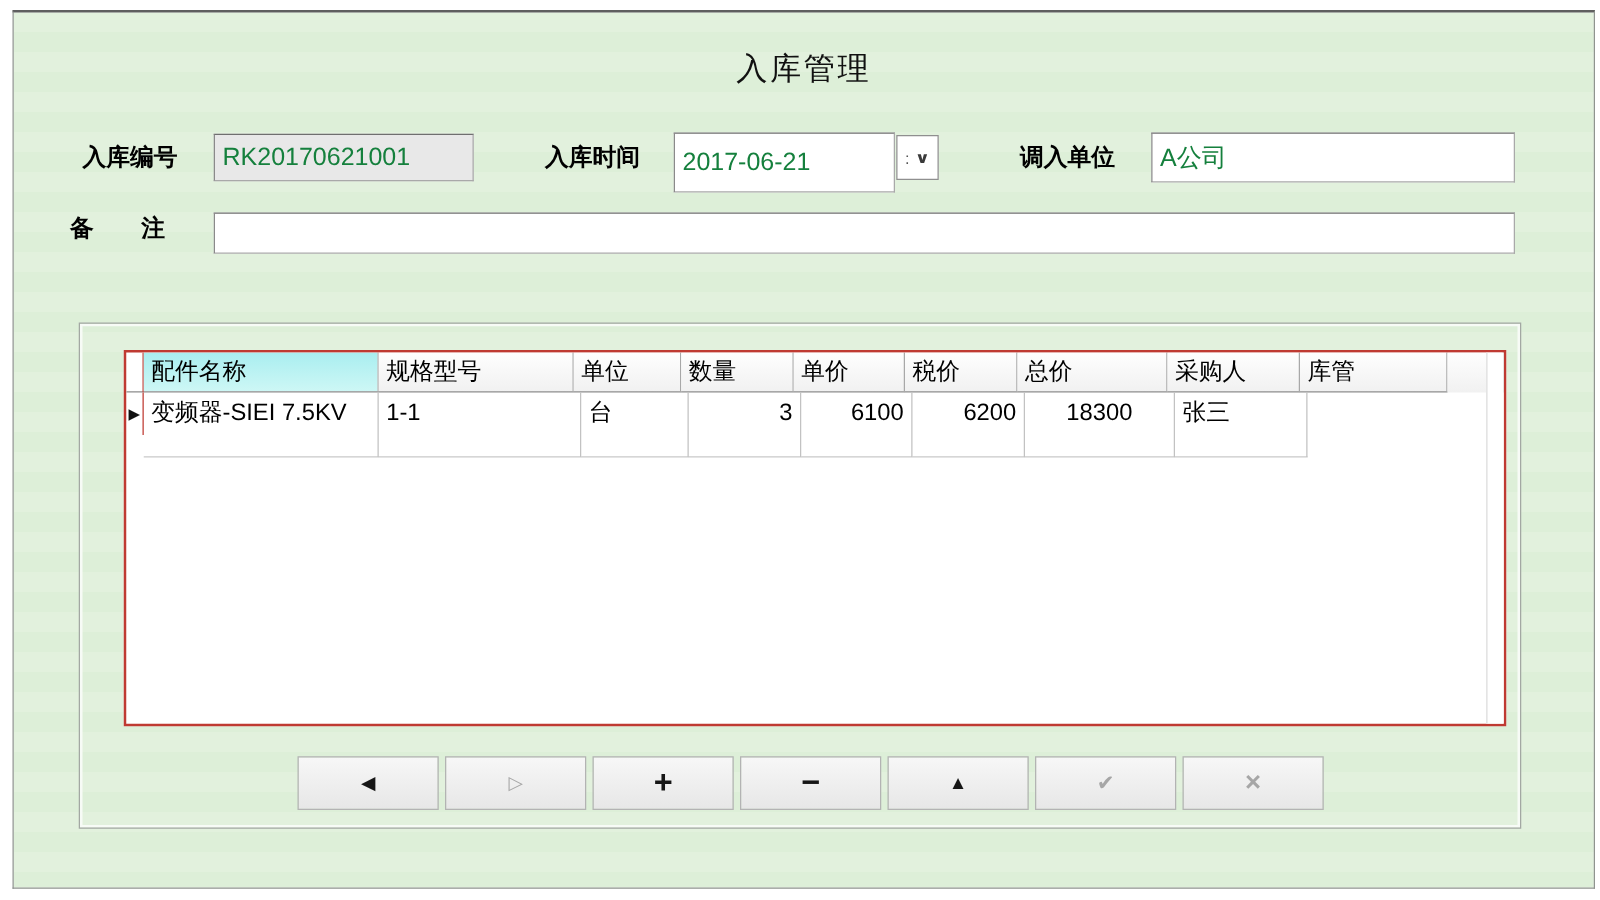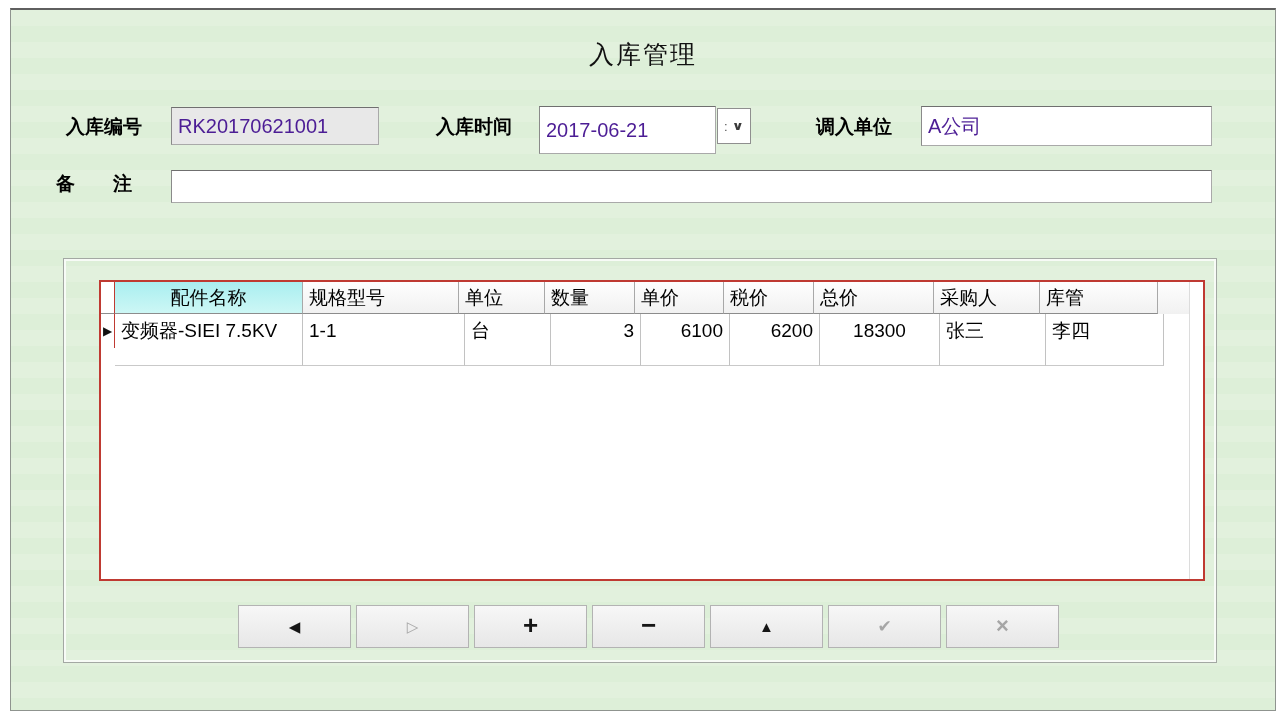--- a/index.html
+++ b/index.html
@@ -5,21 +5,21 @@
   html,body{margin:0;padding:0;width:1280px;height:720px;background:#ffffff;overflow:hidden;
     font-family:"Liberation Sans","DejaVu Sans",sans-serif;}
   
   .window{position:absolute;left:10px;top:8px;width:1266px;height:703px;box-sizing:border-box;
     border:1px solid #8f948f;border-top:2px solid #5f5f5f;
     background:repeating-linear-gradient(180deg,#e2f1dd 0 16px,#ddefd8 16px 32px);}
   .title{position:absolute;left:0;top:28px;width:100%;text-align:center;
     font-size:25px;color:#111;letter-spacing:2px;}
   
   .lbl{position:absolute;font-size:19px;color:#000;font-weight:600;white-space:pre;line-height:40px;}
-  .fld{position:absolute;box-sizing:border-box;font-size:20px;color:#4c1d95;padding:0 6px;
+  .fld{position:absolute;box-sizing:border-box;font-size:20px;color:#15803d;padding:0 6px;
     background:#fff;outline:none;
     border:1px solid #a9a9a9;border-top-color:#6f6f6f;border-left-color:#8a8a8a;
     font-family:"Liberation Sans","DejaVu Sans",sans-serif;}
   .fld.ro{background:#e8e8e8;}
   .dropbtn{position:absolute;box-sizing:border-box;background:#fff;border:1px solid #8f8f8f;
     display:flex;align-items:center;justify-content:center;cursor:default;}
   .dropbtn .colon{font-size:13px;color:#555;margin-right:4px;}
   .dropbtn .chev{font-size:15px;color:#3a3a3a;font-weight:700;transform:scaleY(.8);}
   
   .tab{position:absolute;left:58px;top:214px;width:113px;height:36px;box-sizing:border-box;
@@ -79,21 +79,21 @@
   <input class="fld" style="left: 910px; top: 96px; width: 291px; height: 40px;" data-name="supplier-field" value="A公司">
 
   <div class="lbl" style="left:45px;top:157px;line-height:33px;" data-name="remark-label">备　　注</div>
   <input class="fld" style="left: 160px; top: 160px; width: 1041px; height: 33px;" data-name="remark-field" value="">
 
 
   <div class="tabpage" data-name="tab-page">
     <div class="grid" data-name="detail-grid">
       <div class="g-head" id="gridHead" data-name="grid-header-row">
           <div class="ind h-ind" data-name="indicator-column-header"></div>
-          <div class="h-cell sel" data-name="column-header" style="width: 188px; text-align: center;">配件名称</div>
+          <div class="h-cell sel" data-name="column-header" style="width: 188px;">配件名称</div>
           <div class="h-cell" data-name="column-header" style="width: 156px;">规格型号</div>
           <div class="h-cell" data-name="column-header" style="width: 86px;">单位</div>
           <div class="h-cell" data-name="column-header" style="width: 90px;">数量</div>
           <div class="h-cell" data-name="column-header" style="width: 89px;">单价</div>
           <div class="h-cell" data-name="column-header" style="width: 90px;">税价</div>
           <div class="h-cell" data-name="column-header" style="width: 120px;">总价</div>
           <div class="h-cell" data-name="column-header" style="width: 106px;">采购人</div>
           <div class="h-cell" data-name="column-header" style="width: 118px;">库管</div>
           <div class="h-cell h-fill" data-name="column-header-filler"></div>
         </div>
@@ -103,21 +103,20 @@
               <span class="marker" data-name="current-row-marker-icon">▶</span>
             </div>
             <div class="c-cell" data-name="grid-cell" style="width: 188px;">变频器-SIEI 7.5KV</div>
             <div class="c-cell" data-name="grid-cell" style="width: 162px;">1-1</div>
             <div class="c-cell" data-name="grid-cell" style="width: 86px;">台</div>
             <div class="c-cell num" data-name="grid-cell" style="width: 90px;">3</div>
             <div class="c-cell num" data-name="grid-cell" style="width: 89px;">6100</div>
             <div class="c-cell num" data-name="grid-cell" style="width: 90px;">6200</div>
             <div class="c-cell num" data-name="grid-cell" style="width: 120px; text-align: center;">18300</div>
             <div class="c-cell" data-name="grid-cell" style="width: 106px;">张三</div>
-            <div class="c-cell" data-name="grid-cell" style="width: 118px;">李四</div>
           </div>
         </div>
       <div class="vscroll" data-name="grid-vertical-scrollbar"></div>
     </div>
     <div class="nav" id="navBar" data-name="db-navigator">
         <button class="" data-name="nav-prior-button">
           <span data-name="prior-icon">◀</span>
         </button>
         <button class="disabled" data-name="nav-next-button">
           <span data-name="next-icon">▷</span>

